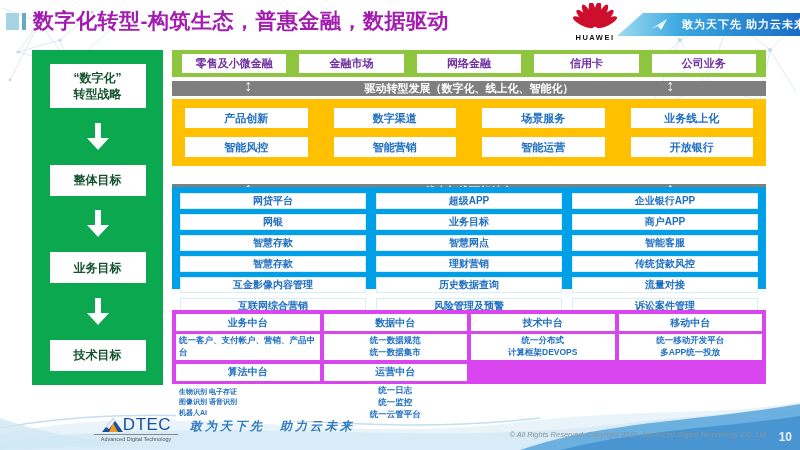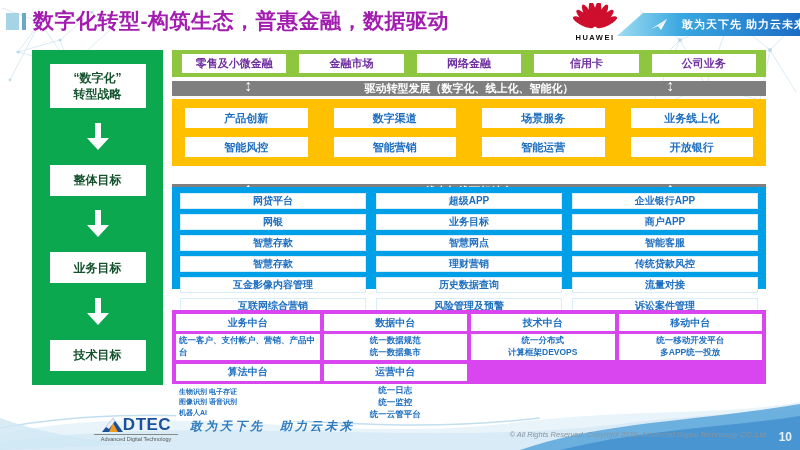--- a/index.html
+++ b/index.html
@@ -64,21 +64,21 @@
              display:flex;align-items:center;justify-content:center;}
   .plat-body{background:#fff;color:#1f6fc0;font-weight:bold;font-size:8.5px;flex:1;
              display:flex;align-items:center;justify-content:center;text-align:center;
              white-space:pre-line;line-height:1.4;padding:1px 3px;}
   .plat-body.left{text-align:left;justify-content:flex-start;}
   .plat-body.tiny{font-size:7px;line-height:1.5;}
 
   
   .adtec{position:absolute;left:94px;bottom:8px;z-index:3;width:84px;text-align:center;}
   .adtec-row{display:flex;align-items:flex-end;justify-content:center;}
-  .adtec-word{font-size:17px;font-weight:bold;color:#1c4f9c;letter-spacing:0.5px;line-height:16px;}
+  .adtec-word{font-size:17px;font-weight:normal;color:#1c4f9c;letter-spacing:0.5px;line-height:16px;}
   .adtec-sub{font-size:5.5px;color:#555;border-top:1px solid #888;margin-top:1px;padding-top:1px;}
   .foot-tagline{position:absolute;left:190px;bottom:15px;z-index:3;color:#2f7bbf;font-size:12px;font-weight:bold;font-style:italic;letter-spacing:3px;}
   .copyright{position:absolute;right:34px;bottom:11px;z-index:3;color:#8a949c;font-size:7.5px;font-style:italic;}
   .page-num{position:absolute;right:8px;bottom:6px;z-index:3;color:rgba(255,255,255,0.85);font-size:12px;font-weight:bold;}
 </style>
 </head>
 <body>
 
 <div class="slide">
 

